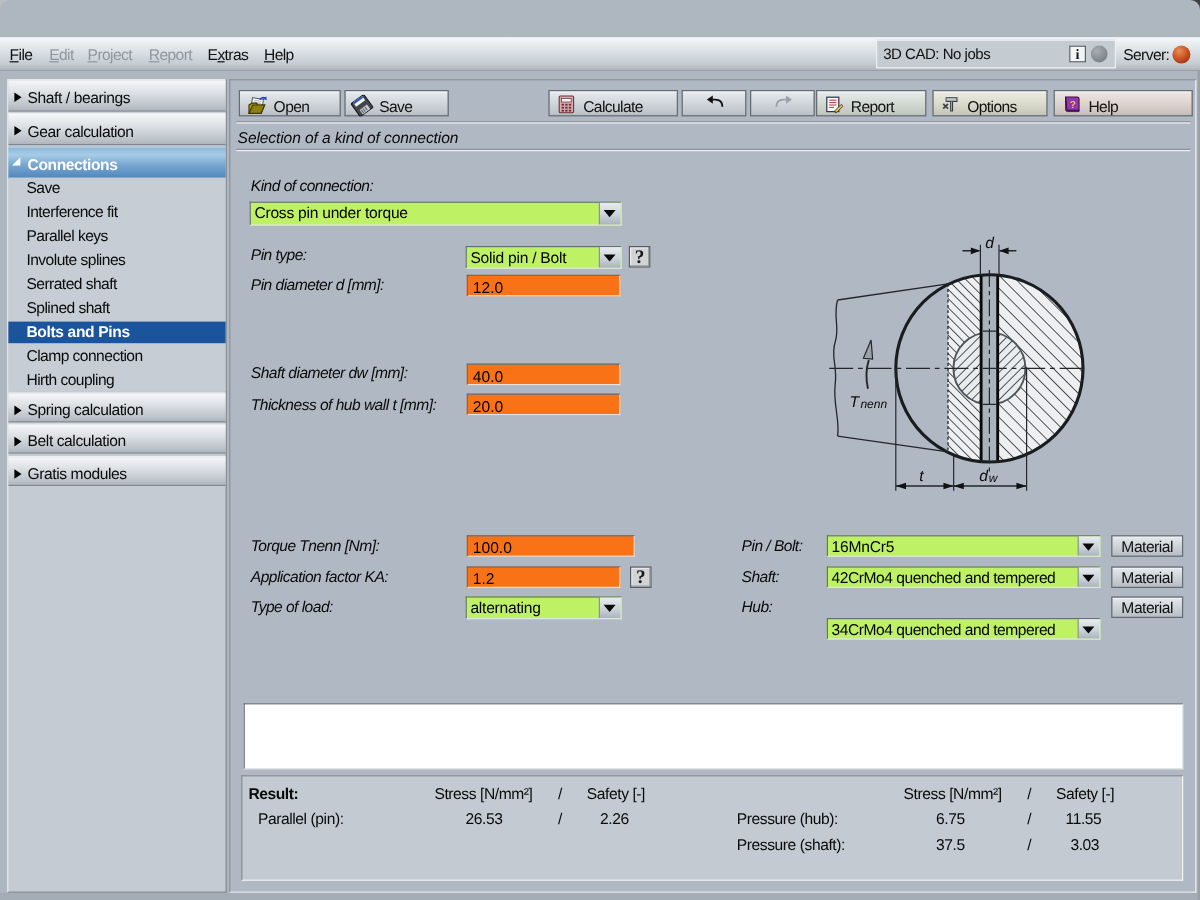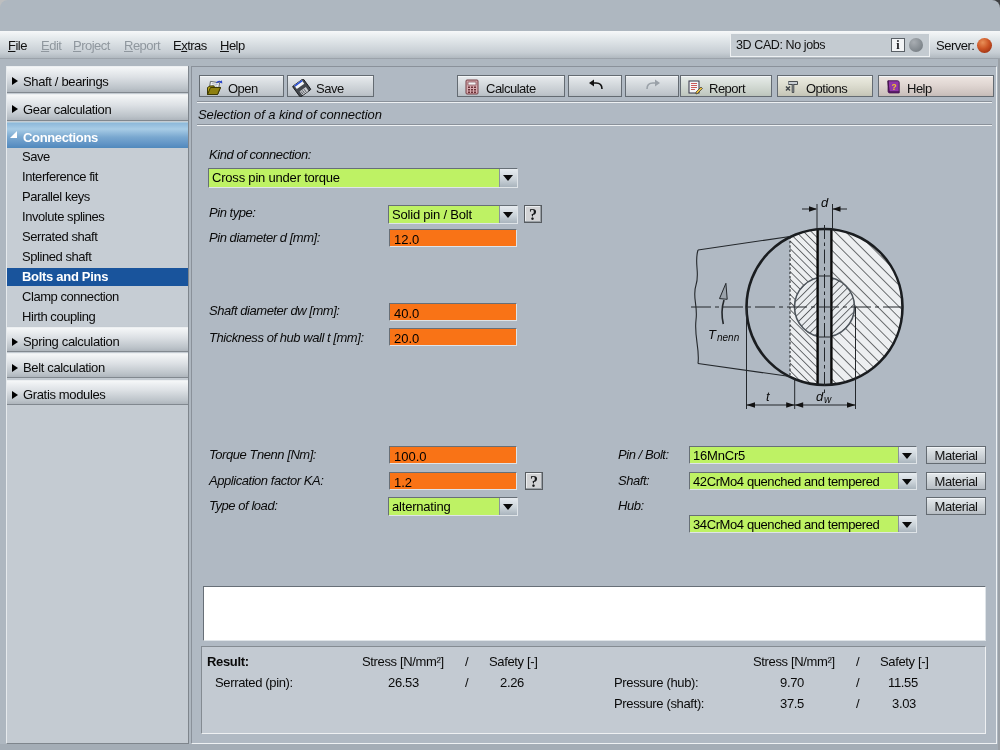--- a/index.html
+++ b/index.html
@@ -215,21 +215,21 @@
     <div class="flabel" style="left:17px;top:163px;">Pin diameter d [mm]:</div>
     <div class="tinput" style="left:197px;top:162px;width:128px;height:18px;">12.0</div>
 
     <div class="flabel" style="left:17px;top:236px;">Shaft diameter dw [mm]:</div>
     <div class="tinput" style="left:197px;top:236px;width:128px;height:18px;">40.0</div>
 
     <div class="flabel" style="left:17px;top:263px;">Thickness of hub wall t [mm]:</div>
     <div class="tinput" style="left:197px;top:261px;width:128px;height:18px;">20.0</div>
 
     <div class="flabel" style="left:17px;top:380px;">Torque Tnenn [Nm]:</div>
-    <div class="tinput" style="left:197px;top:379px;width:128px;height:18px;">100.0</div>
+    <div class="tinput" style="left:197px;top:379px;width:140px;height:18px;">100.0</div>
 
     <div class="flabel" style="left:17px;top:406px;">Application factor KA:</div>
     <div class="tinput" style="left:197px;top:405px;width:128px;height:18px;">1.2</div>
     <div class="qbtn" style="left:333px;top:405px;">?</div>
 
     <div class="flabel" style="left:17px;top:431px;">Type of load:</div>
     <div class="combo" style="left:196px;top:430px;width:130px;height:19px;">
         <span class="ctext">alternating</span>
         <span class="cbtn"></span>
       </div>
@@ -255,29 +255,29 @@
       </div>
     <div class="mbtn" style="left:734px;top:430px;">Material</div>
 
     <div id="whitebox" style="left:11px;top:519px;width:783px;height:55px;"></div>
 
     <div id="resultpanel" style="left:9px;top:579px;width:785px;height:88px;"></div>
     <div class="rtext" style="left:15px;top:10px;font-weight:bold;top:587px;left:15px;">Result:</div>
     <div class="rtext" style="left:170px;top:587px;">Stress [N/mm²]</div>
     <div class="rtext" style="left:273px;top:587px;">/</div>
     <div class="rtext" style="left:297px;top:587px;">Safety [-]</div>
-    <div class="rtext" style="left:23px;top:608px;">Serrated (pin):</div>
+    <div class="rtext" style="left:23px;top:608px;">Parallel (pin):</div>
     <div class="rtext" style="left:196px;top:608px;">26.53</div>
     <div class="rtext" style="left:273px;top:608px;">/</div>
     <div class="rtext" style="left:308px;top:608px;">2.26</div>
     <div class="rtext" style="left:561px;top:587px;">Stress [N/mm²]</div>
     <div class="rtext" style="left:664px;top:587px;">/</div>
     <div class="rtext" style="left:688px;top:587px;">Safety [-]</div>
     <div class="rtext" style="left:422px;top:608px;">Pressure (hub):</div>
-    <div class="rtext" style="left:588px;top:608px;">9.70</div>
+    <div class="rtext" style="left:588px;top:608px;">6.75</div>
     <div class="rtext" style="left:664px;top:608px;">/</div>
     <div class="rtext" style="left:696px;top:608px;">11.55</div>
     <div class="rtext" style="left:422px;top:629px;">Pressure (shaft):</div>
     <div class="rtext" style="left:588px;top:629px;">37.5</div>
     <div class="rtext" style="left:664px;top:629px;">/</div>
     <div class="rtext" style="left:700px;top:629px;">3.03</div>
 
     <svg class="abs" style="left:493px;top:123px" width="230" height="232" viewBox="0 0 230 232">
       <defs>
         <pattern id="hatchL" patternUnits="userSpaceOnUse" width="5.4" height="5.4" patternTransform="rotate(-45)">

